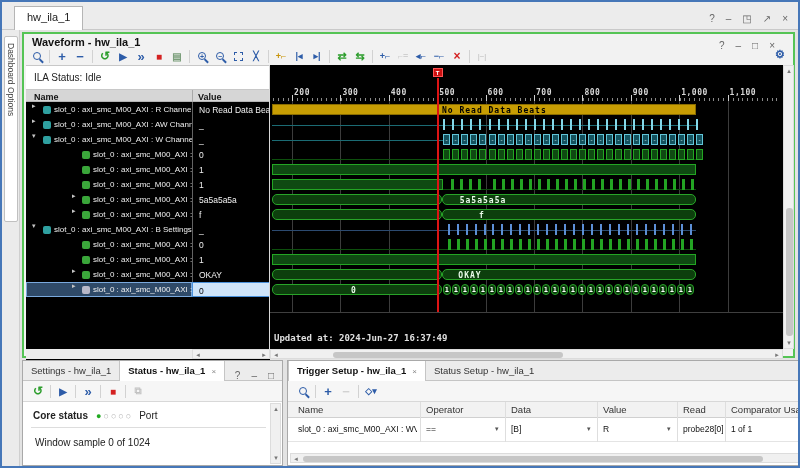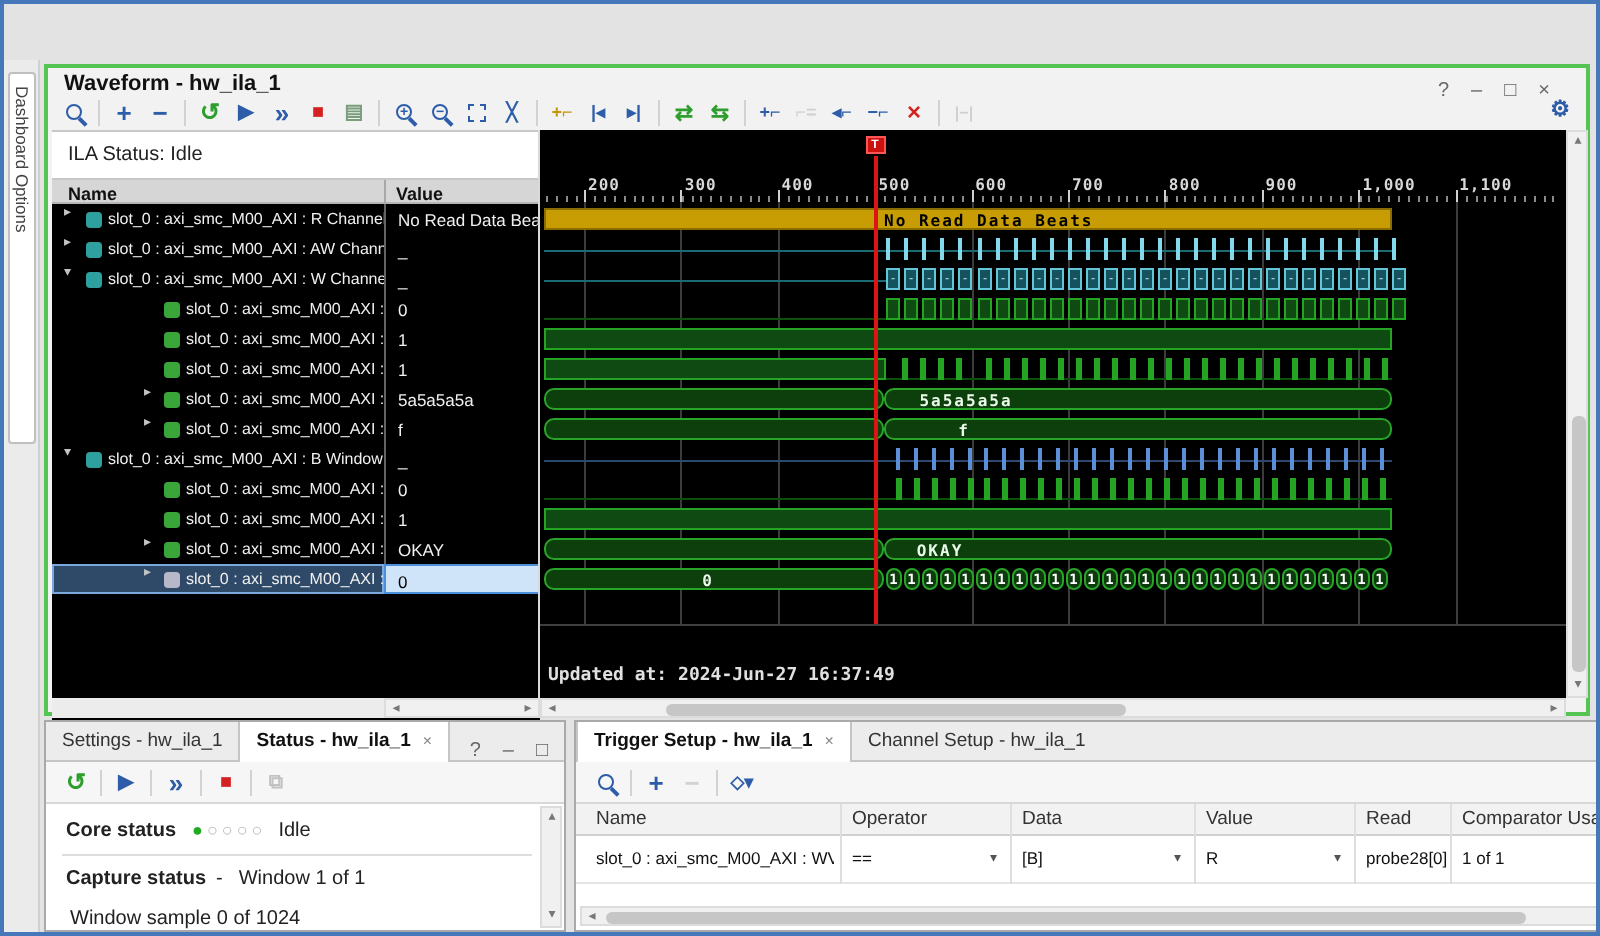--- a/index.html
+++ b/index.html
@@ -61,20 +61,24 @@
   .thead-label{position:absolute;font-size:9.5px;color:#333;white-space:nowrap;}
   .tcell{position:absolute;font-size:8.5px;color:#111;white-space:nowrap;overflow:hidden;}
   .tcaret{position:absolute;font-size:7px;color:#555;}
   .colline{position:absolute;width:1px;background:#dedede;}
 </style>
 </head>
 <body>
 
 <div id="page">
 
+  <div id="topbar">
+    <div id="doc-tab">hw_ila_1</div>
+    <div class="abs" style="right:10px;top:6px;" id="win-controls"><span class="wc">?</span><span class="wc">–</span><span class="wc">◳</span><span class="wc">↗</span><span class="wc">×</span></div>
+  </div>
 
   <div id="dash-strip">
     <div id="dash-tab">
       <span>Dashboard Options</span>
     </div>
   </div>
 
   <div id="wave-panel">
     <div class="abs ptitle" style="left:8px;top:2px;">Waveform - hw_ila_1</div>
     <div class="abs" style="right:18px;top:1px;" id="wave-controls"><span class="wc">?</span><span class="wc">–</span><span class="wc">□</span><span class="wc">×</span></div>
@@ -186,21 +190,21 @@
           <div class="texp" style="position: absolute; left: 46px; top: 0px;">▸</div>
           <div class="tico" style="position: absolute; left: 56px; background: rgb(58, 166, 58);"></div>
           <div class="tname" style="position: absolute; left: 67px; width: 99px;">slot_0 : axi_smc_M00_AXI : WSTRB</div>
           <div class="tval" style="position: absolute;">
             <span>f</span>
           </div>
         </div>
         <div class="trow" style="position: absolute; left: 0px; top: 120px;">
           <div class="texp" style="position: absolute; left: 6px; top: 0px;">▾</div>
           <div class="tico" style="position: absolute; left: 17px; background: rgb(47, 160, 160);"></div>
-          <div class="tname" style="position: absolute; left: 28px; width: 138px;">slot_0 : axi_smc_M00_AXI : B Window</div>
+          <div class="tname" style="position: absolute; left: 28px; width: 138px;">slot_0 : axi_smc_M00_AXI : B Settings</div>
           <div class="tval" style="position: absolute;">
             <span>_</span>
           </div>
         </div>
         <div class="trow" style="position: absolute; left: 0px; top: 135px;">
           <div class="tico" style="position: absolute; left: 56px; background: rgb(58, 166, 58);"></div>
           <div class="tname" style="position: absolute; left: 67px; width: 99px;">slot_0 : axi_smc_M00_AXI : BVALID</div>
           <div class="tval" style="position: absolute;">
             <span>0</span>
           </div>
@@ -625,42 +629,37 @@
         <span class="tb" style="color: rgb(45, 92, 168); font-size: 13px;">»</span>
         <div class="sep"></div>
         <span class="tb" style="color: rgb(212, 34, 34); font-size: 10px;">■</span>
         <div class="sep"></div>
         <span class="tb" style="color: rgb(153, 153, 153); font-size: 10px; opacity: 0.55;">⧉</span>
       </div>
     <div class="abs" style="left:0;top:41px;right:12px;bottom:0;overflow:hidden;">
       <div class="statline" style="margin:8px 0 0 10px;">
         <b>Core status</b>
         <span id="core-dots" style="margin-left:8px;"><span class="dot" style="color: rgb(34, 170, 34);">●</span><span class="dot" style="color: rgb(181, 181, 181);">○</span><span class="dot" style="color: rgb(181, 181, 181);">○</span><span class="dot" style="color: rgb(181, 181, 181);">○</span><span class="dot" style="color: rgb(181, 181, 181);">○</span></span>
-        <span style="margin-left:6px;">Idle</span>
+        <span style="margin-left:6px;">Port</span>
       </div>
       <div style="margin:6px 4px 0 8px;border-top:1px solid #ddd;"></div>
-      <div class="statline" style="margin:6px 0 0 10px;">
-        <b>Capture status</b>
-        <span style="margin-left:5px;">-</span>
-        <span style="margin-left:8px;">Window 1 of 1</span>
-      </div>
       <div class="statline" style="margin:9px 0 0 12px;">
         <span>Window sample 0 of 1024</span>
       </div>
     </div>
     <div class="abs sbtrack" style="right:1px;top:42px;width:11px;bottom:1px;">
       <div class="sbarrow" style="left:0;top:0;">▴</div>
       <div class="sbarrow" style="left:0;bottom:0;">▾</div>
     </div>
   </div>
 
   <div class="bpanel" style="left:285px;top:358px;width:576px;height:106px;padding-left:12px;">
     <div class="tabbar">
       <div class="tab active"><span>Trigger Setup - hw_ila_1</span><span class="tclose">×</span></div>
-      <div class="tab">Channel Setup - hw_ila_1</div>
+      <div class="tab">Status Setup - hw_ila_1</div>
     </div>
     <div class="pctrl" id="trigger-controls"><span class="wc">?</span><span class="wc">–</span><span class="wc">□</span></div>
     <div class="ptb" id="trigger-toolbar">
         <span class="tb">
           <span class="mag"></span>
         </span>
         <div class="sep"></div>
         <span class="tb" style="color: rgb(45, 92, 168); font-size: 13px;">+</span>
         <span class="tb" style="color: rgb(181, 181, 181); font-size: 13px; opacity: 0.55;">−</span>
         <div class="sep"></div>

